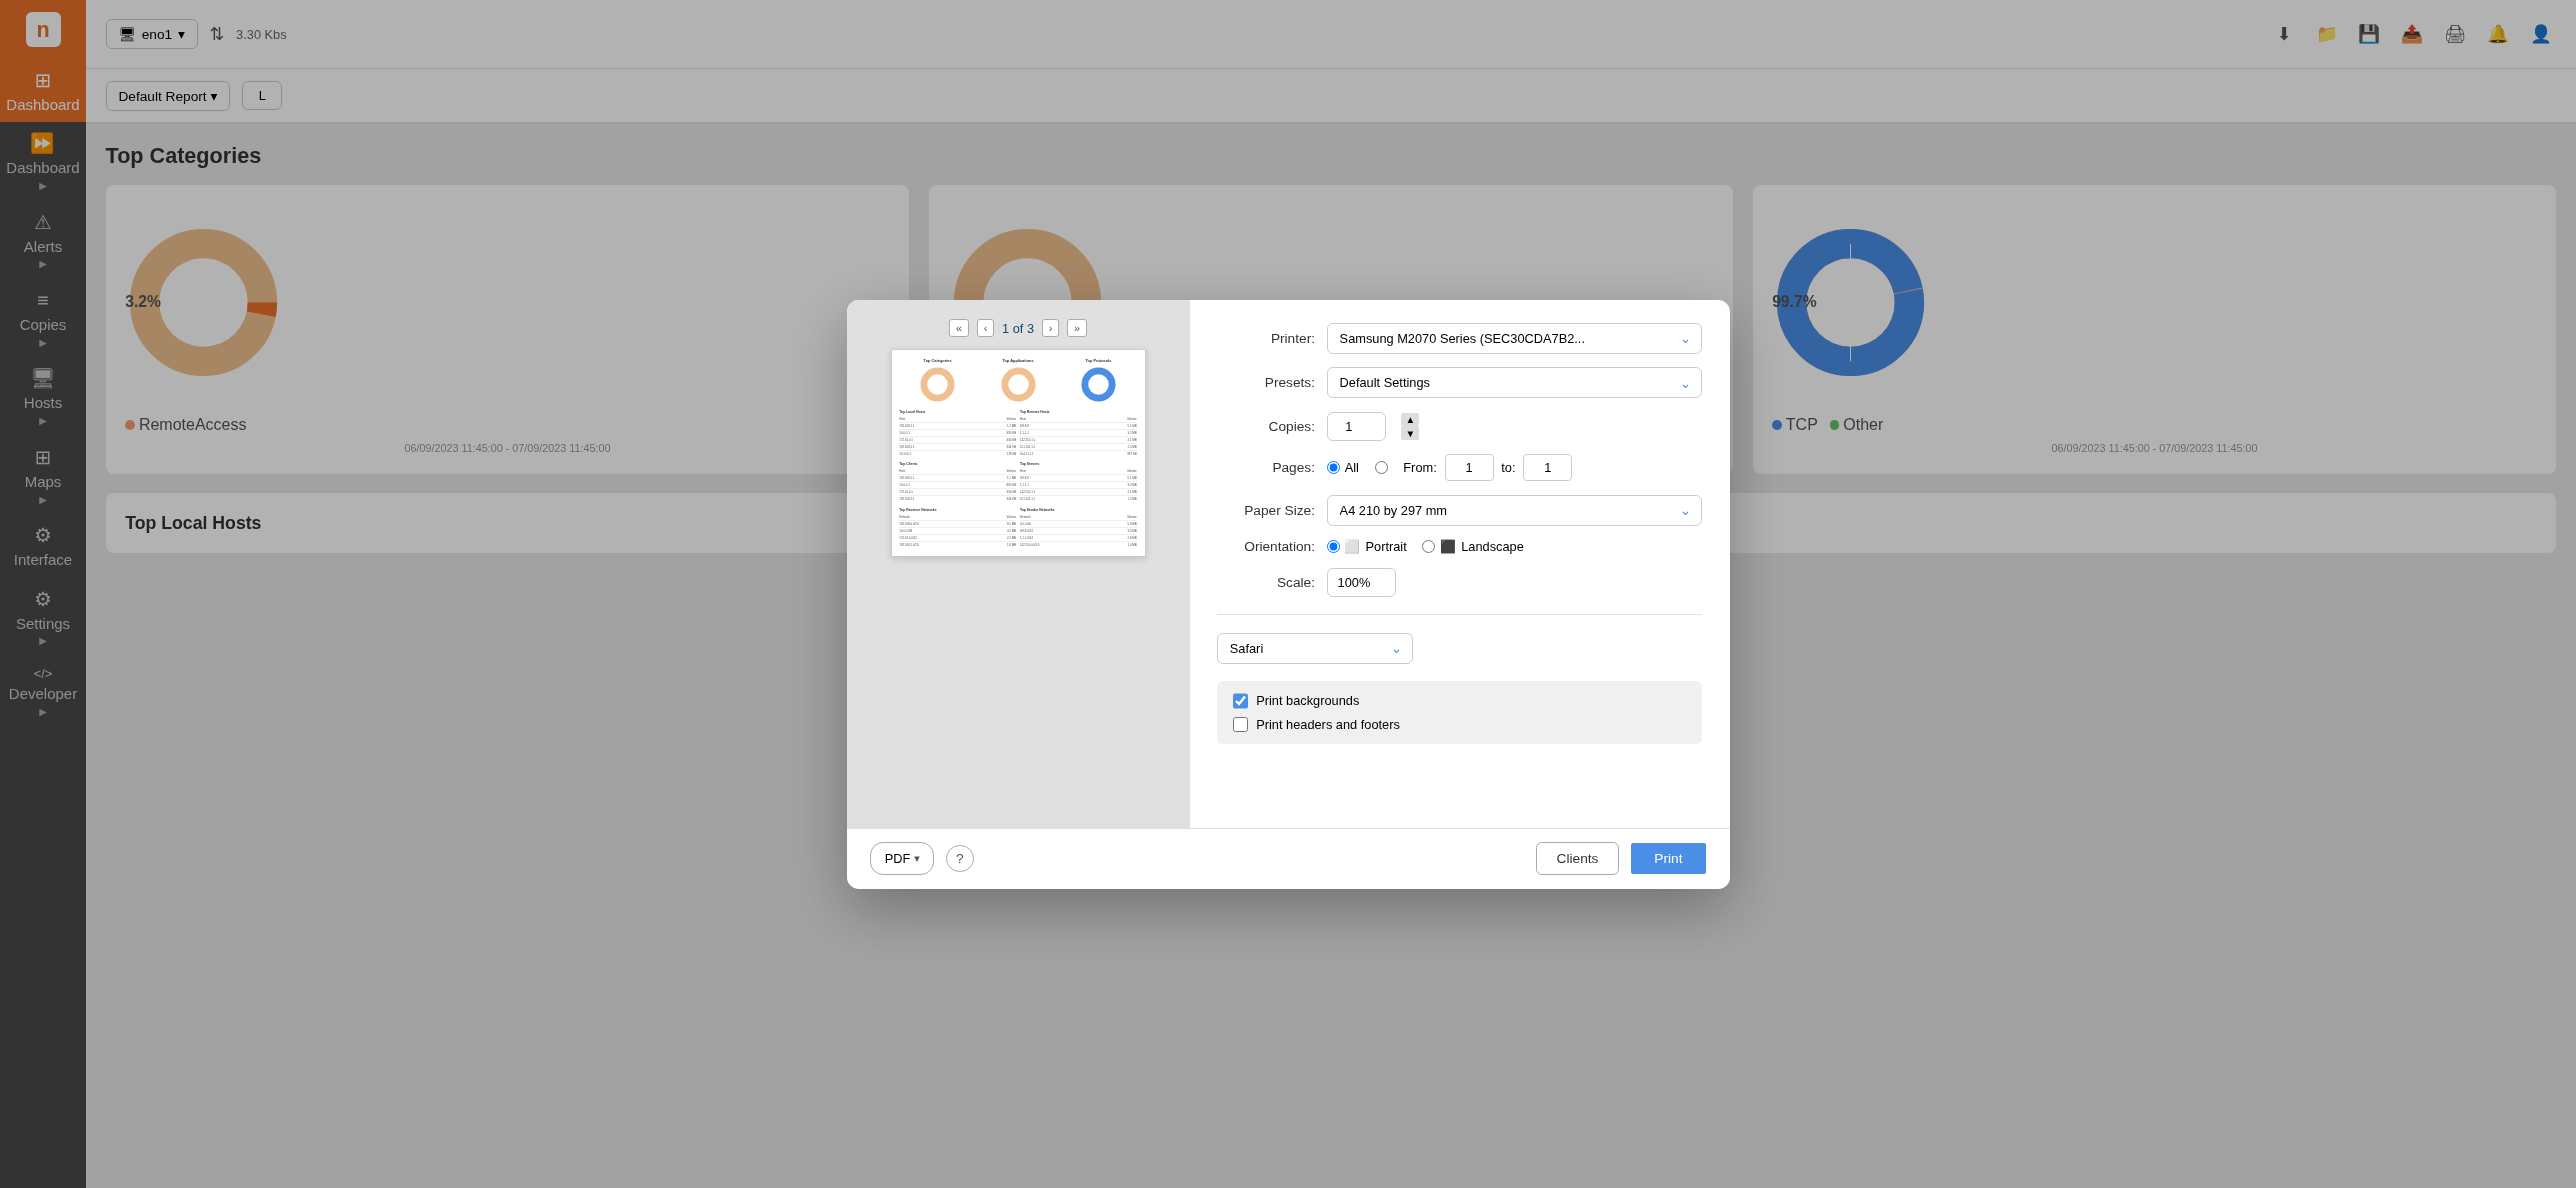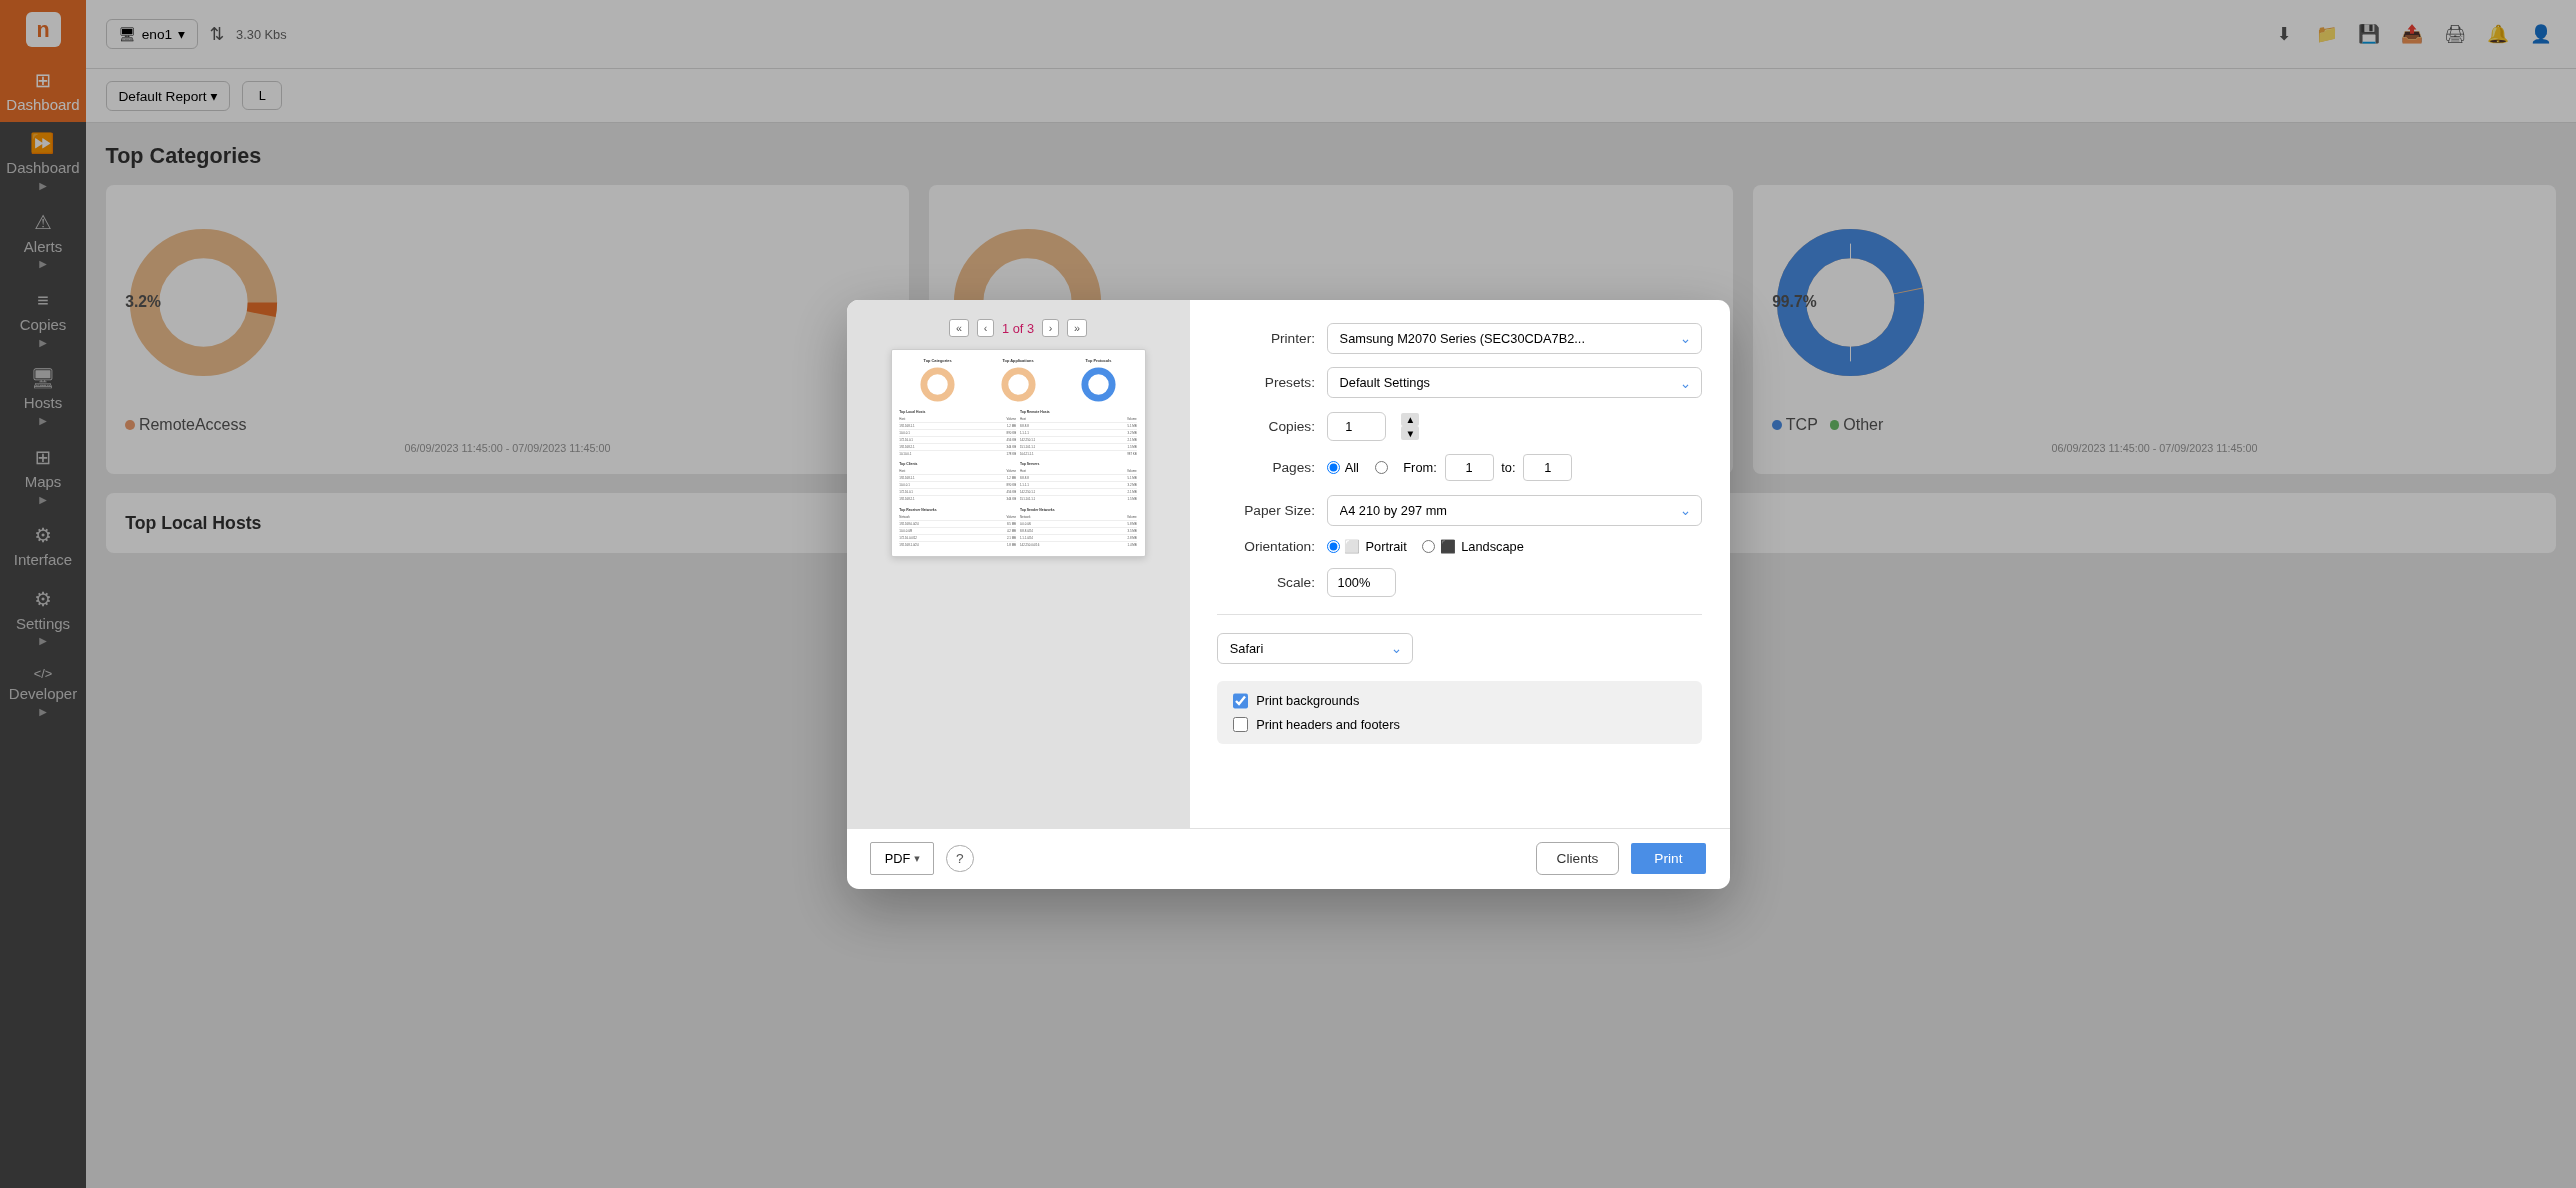--- a/index.html
+++ b/index.html
@@ -55,21 +55,21 @@
     .overlay { position: fixed; top: 0; left: 0; width: 100%; height: 100%; background: rgba(0,0,0,0.3); z-index: 100; display: flex; align-items: center; justify-content: center; }
 
     
     .print-dialog { background: white; border-radius: 11.8px; width: 883px; min-height: 589px; display: flex; flex-direction: column; box-shadow: 0 19.6px 59px rgba(0,0,0,0.3); overflow: hidden; }
     .print-dialog-body { display: flex; flex: 1; }
 
     
     .preview-pane { flex: 0 0 343px; background: #e0e0e0; padding: 19.6px; display: flex; flex-direction: column; align-items: center; gap: 11.8px; }
     .preview-nav { display: flex; align-items: center; gap: 7.8px; font-size: 12.8px; color: #333; }
     .preview-nav-btn { border: 1px solid #aaa; background: white; border-radius: 2.9px; padding: 2px 5.9px; cursor: pointer; font-size: 10.8px; color: #555; }
-    .preview-page-count { font-size: 12.8px; color: #be185d; }
+    .preview-page-count { font-size: 12.8px; color: #0c4a6e; }
     .preview-image { background: white; width: 255px; border: 1px solid #ccc; border-radius: 2px; box-shadow: 0 2px 7.8px rgba(0,0,0,0.15); padding: 7.8px; }
     .preview-page-content { width: 100%; }
 
     
     .settings-pane { flex: 1; padding: 23.5px 27.5px; display: flex; flex-direction: column; gap: 13.7px; }
     .form-row { display: flex; align-items: center; gap: 11.8px; }
     .form-label { width: 98px; text-align: right; font-size: 13.7px; color: #333; }
     .form-select-wrap { flex: 1; position: relative; border: 1px solid #ccc; border-radius: 5.9px; background: white; overflow: hidden; }
     .form-select-wrap select { width: 100%; padding: 6.9px 31px 6.9px 11.8px; border: none; outline: none; background: transparent; font-size: 12.8px; cursor: pointer; appearance: none; }
     .form-select-wrap::after { content: '⌄'; position: absolute; right: 9.8px; top: 50%; transform: translateY(-50%); font-size: 13.7px; color: #4a8ee6; pointer-events: none; }
@@ -85,21 +85,21 @@
     .safari-row { display: flex; align-items: center; }
     .safari-select { position: relative; border: 1px solid #ccc; border-radius: 5.9px; background: white; overflow: hidden; width: 196px; }
     .safari-select select { width: 100%; padding: 6.9px 31px 6.9px 11.8px; border: none; outline: none; background: transparent; font-size: 12.8px; cursor: pointer; appearance: none; }
     .safari-select::after { content: '⌄'; position: absolute; right: 9.8px; top: 50%; transform: translateY(-50%); font-size: 13.7px; color: #4a8ee6; pointer-events: none; }
     .checkbox-area { background: #f0f0f0; border-radius: 5.9px; padding: 11.8px 15.7px; margin-top: 3.9px; display: flex; flex-direction: column; gap: 7.8px; }
     .checkbox-row { display: flex; align-items: center; gap: 7.8px; font-size: 12.8px; }
     .checkbox-row input[type=checkbox] { width: 15.7px; height: 15.7px; accent-color: #4a8ee6; }
 
     
     .print-dialog-footer { padding: 13.7px 23.5px; display: flex; align-items: center; gap: 11.8px; border-top: 1px solid #e0e0e0; }
-    .pdf-btn { border: 1px solid #aaa; border-radius: 2px; padding: 7.8px 13.7px; background: white; font-size: 12.8px; cursor: pointer; display: flex; align-items: center; gap: 3.9px; }
+    .pdf-btn { border: 1px solid #aaa; border-radius: 13px; padding: 7.8px 13.7px; background: white; font-size: 12.8px; cursor: pointer; display: flex; align-items: center; gap: 3.9px; }
     .pdf-arrow { font-size: 10.8px; color: #555; }
     .spacer { flex: 1; }
     .cancel-btn { border: 1px solid #aaa; border-radius: 5.9px; padding: 7.8px 19.6px; background: white; font-size: 13.7px; cursor: pointer; color: #333; }
     .print-btn { border: none; border-radius: 2px; padding: 7.8px 23.5px; background: #4a8ee6; color: white; font-size: 13.7px; cursor: pointer; font-weight: 500; }
     .help-btn { width: 27.5px; height: 27.5px; border-radius: 50%; border: 1px solid #aaa; background: white; font-size: 13.7px; cursor: pointer; display: flex; align-items: center; justify-content: center; color: #555; }
 
     
     .donut-svg { width: 157px; height: 157px; }
     .donut-label { position: absolute; text-align: center; font-size: 12.8px; font-weight: 600; color: #555; }
     .donut-pct { font-size: 15.7px; font-weight: bold; color: #555; }

